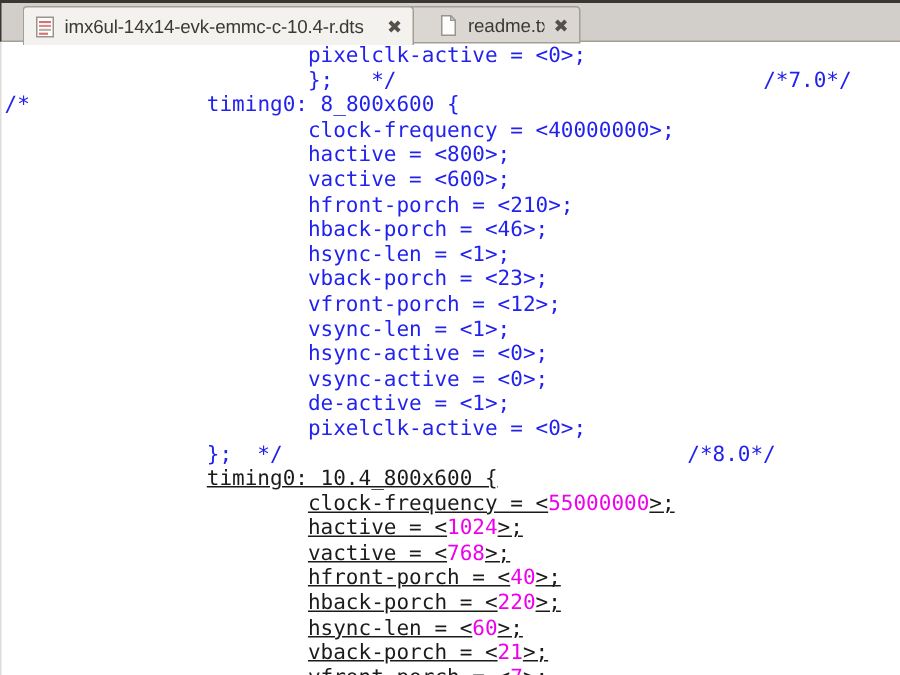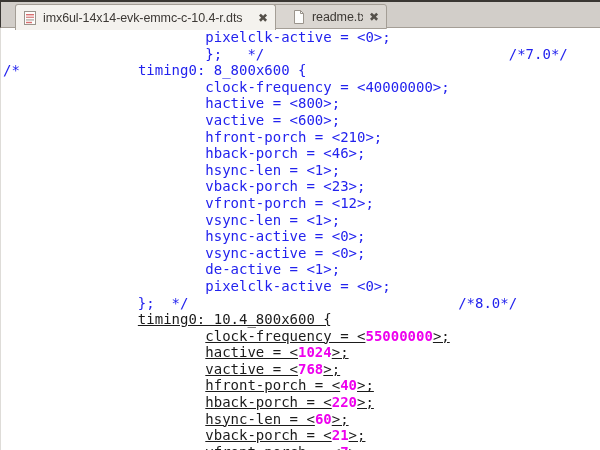--- a/index.html
+++ b/index.html
@@ -45,21 +45,21 @@
   }
   .code {
     font-family: "DejaVu Sans Mono", "Liberation Mono", monospace;
     font-size: 14px; line-height: 16.6px;
     padding: 1px 0 0 2px;
     white-space: pre;
   }
   .line { height: 16.6px; }
   .cmt  { color: var(--cmt,  #2222ee); }
   .code-k { color: var(--code, #1b1b1b); text-decoration: underline; }
-  .num  { color: var(--num,  #ee00ee); font-weight: bold; }
+  .num  { color: var(--num,  #ee00ee); font-weight: normal; }
 </style>
 </head>
 <body>
 
 <div class="window">
 
   <div class="tabbar">
 
     <div class="tab active">
       <svg class="ficon" width="14" height="16" viewBox="0 0 14 16">

